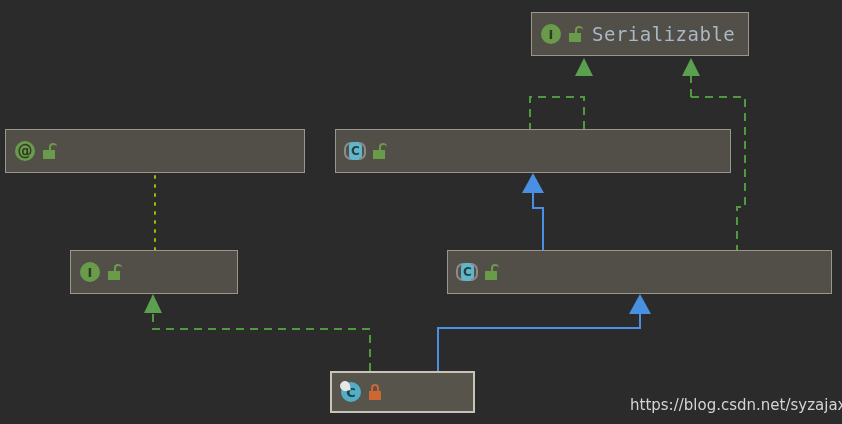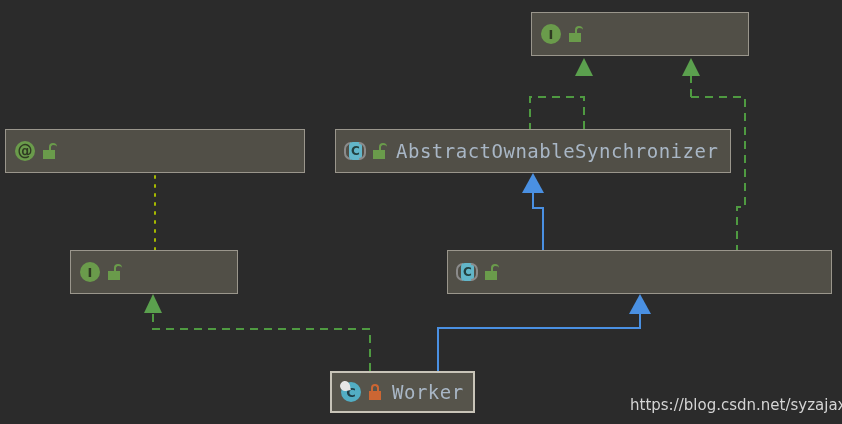--- a/index.html
+++ b/index.html
@@ -204,20 +204,21 @@
   </svg>
 
   <div class="node" style="left:531px; top:12px; width:218px; height:44px;">
     <span class="kind-icon iface">
       <span class="disc">I</span>
     </span>
     <span class="lock open">
       <span class="shackle"></span>
         <span class="body"></span>
     </span>
+    <span class="node-label">Serializable</span>
   </div>
 
   <div class="node" style="left:5px; top:129px; width:300px; height:44px;">
     <span class="kind-icon annot">
       <span class="disc">@</span>
     </span>
     <span class="lock open">
       <span class="shackle"></span>
         <span class="body"></span>
     </span>
@@ -226,21 +227,20 @@
   <div class="node" style="left:335px; top:129px; width:396px; height:44px;">
     <span class="kind-icon cls">
       <span class="arc-l"></span>
         <span class="chip">C</span>
         <span class="arc-r"></span>
     </span>
     <span class="lock open">
       <span class="shackle"></span>
         <span class="body"></span>
     </span>
-    <span class="node-label">AbstractOwnableSynchronizer</span>
   </div>
 
   <div class="node" style="left:70px; top:250px; width:168px; height:44px;">
     <span class="kind-icon iface">
       <span class="disc">I</span>
     </span>
     <span class="lock open">
       <span class="shackle"></span>
         <span class="body"></span>
     </span>
@@ -260,18 +260,17 @@
 
   <div class="node selected" style="left:330px; top:371px; width:145px; height:42px;">
     <span class="kind-icon inner">
       <span class="ball">C</span>
         <span class="glint"></span>
     </span>
     <span class="lock closed">
       <span class="shackle"></span>
         <span class="body"></span>
     </span>
-    <span class="node-label">Worker</span>
   </div>
 
   <div class="watermark" style="left:630px; top:396px;">https://blog.csdn.net/syzajax</div>
 
 </div>
 
 </body></html>

